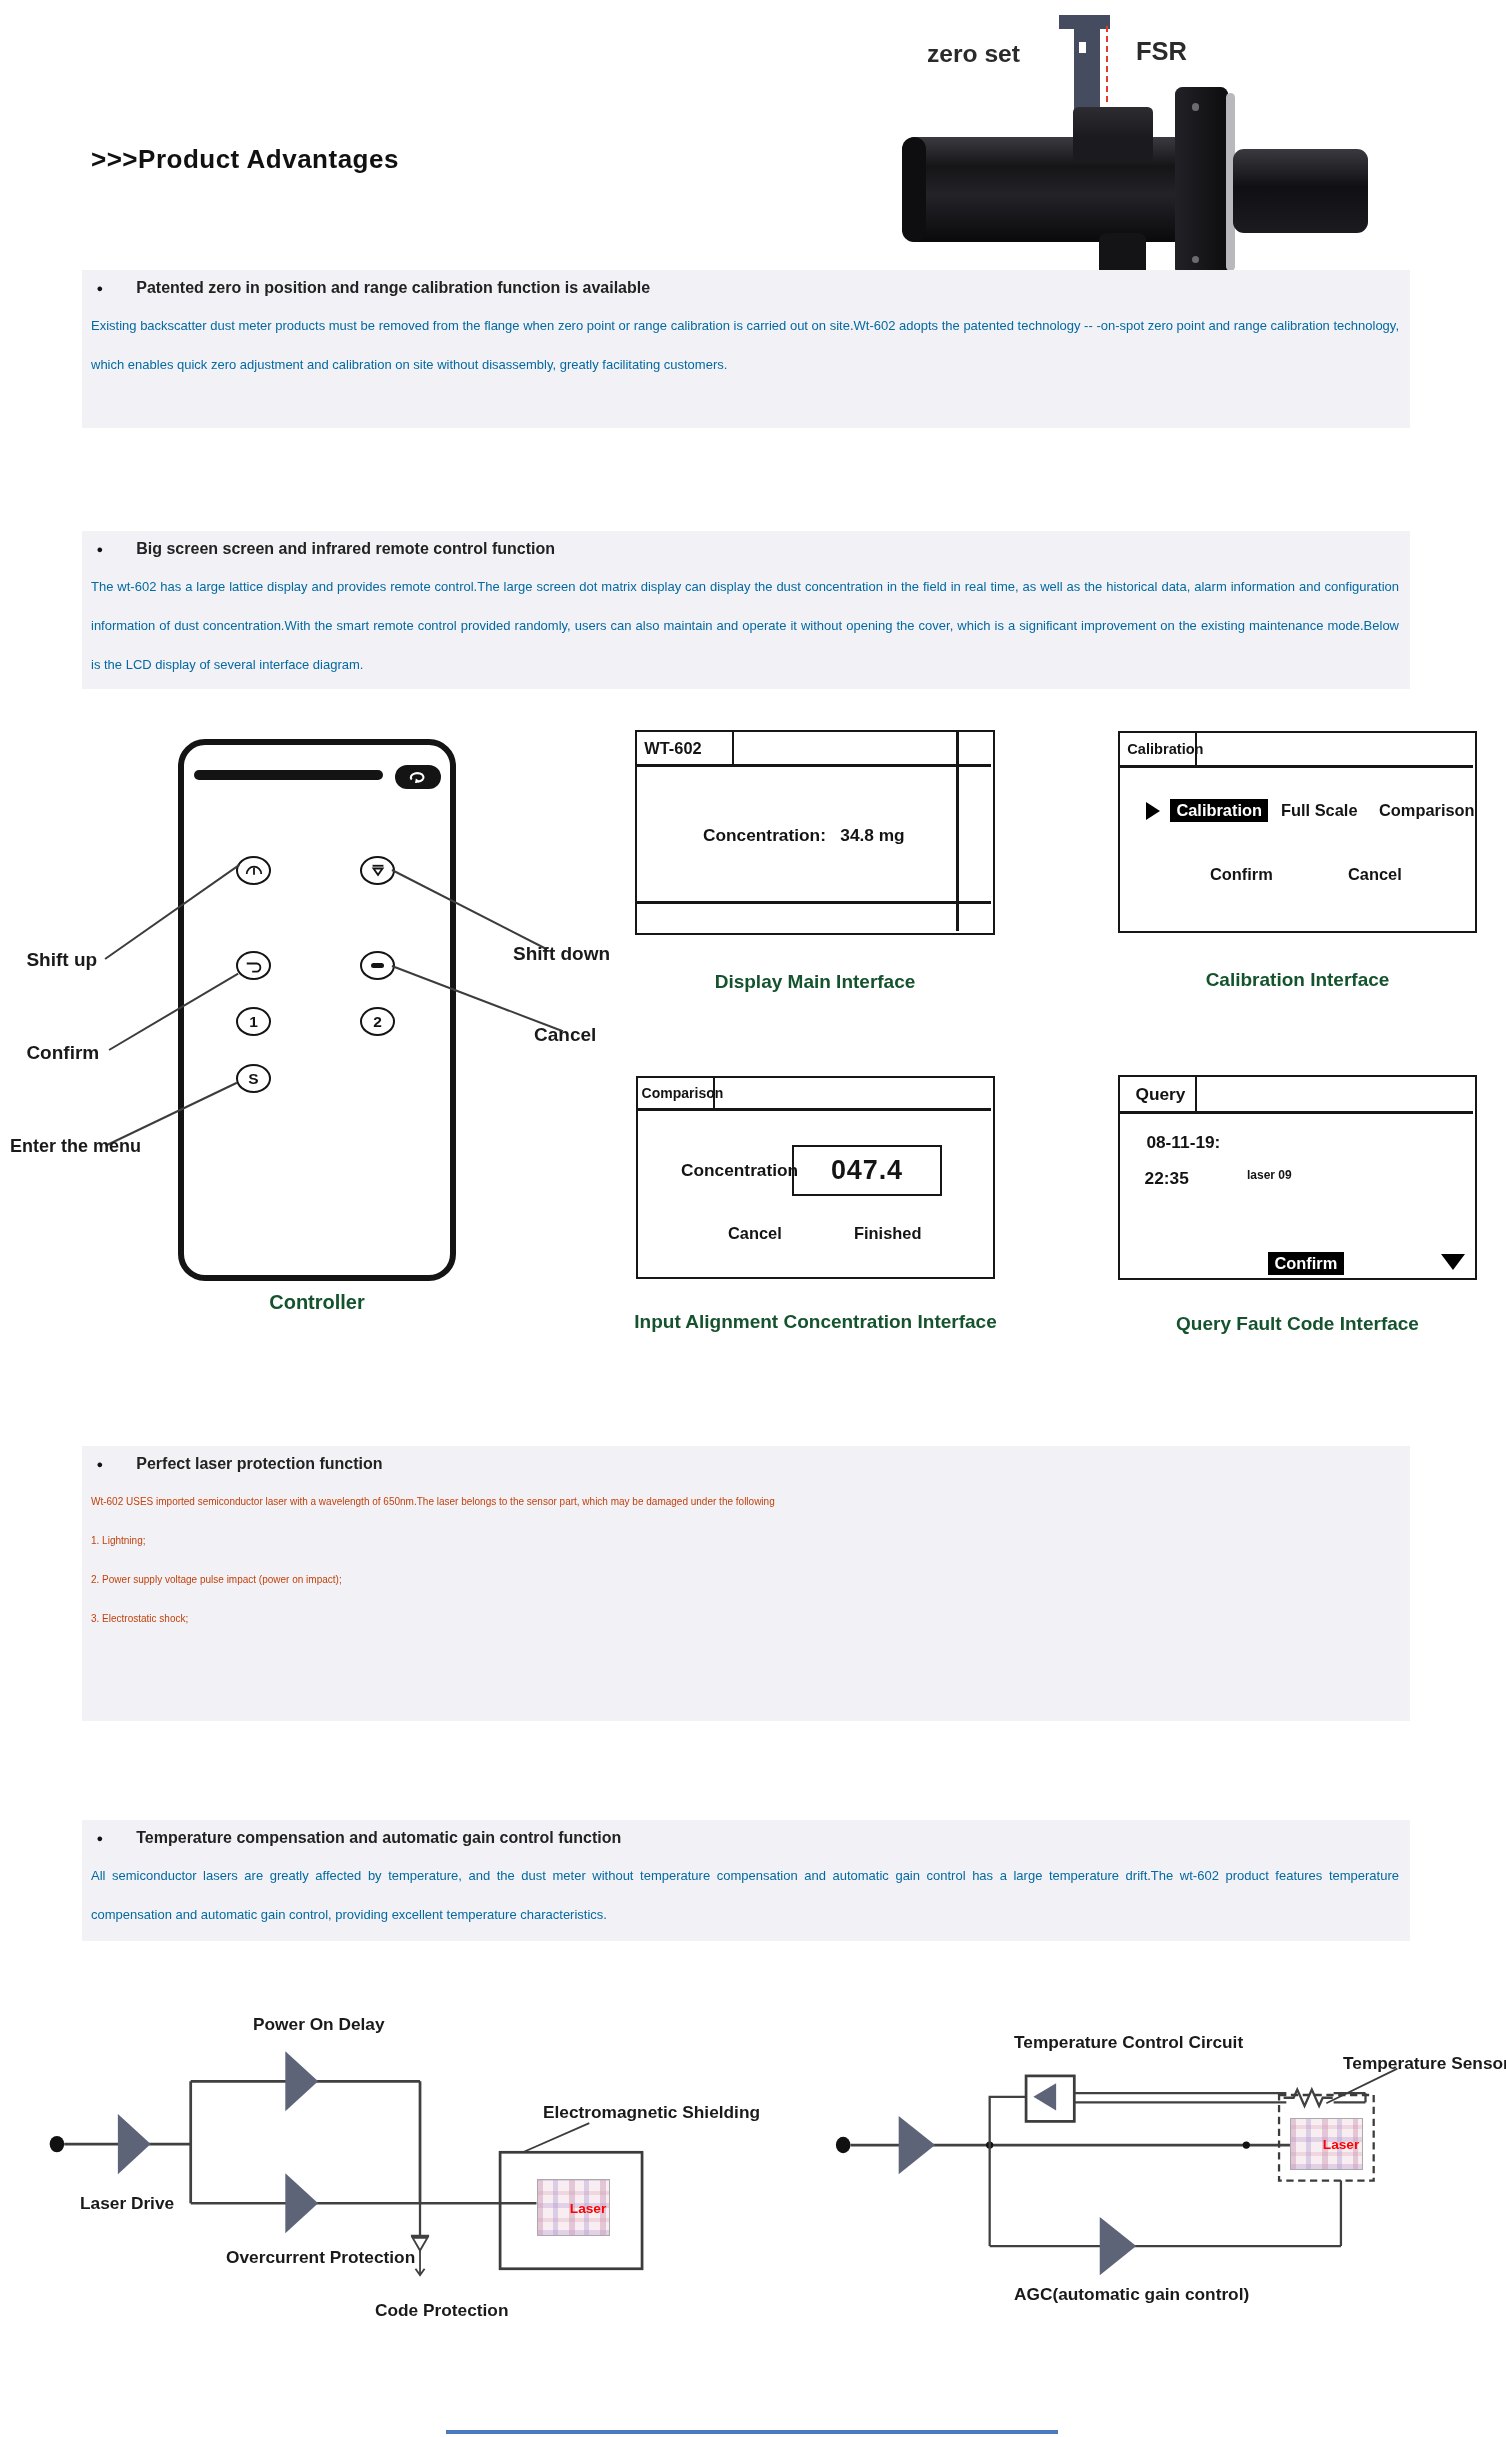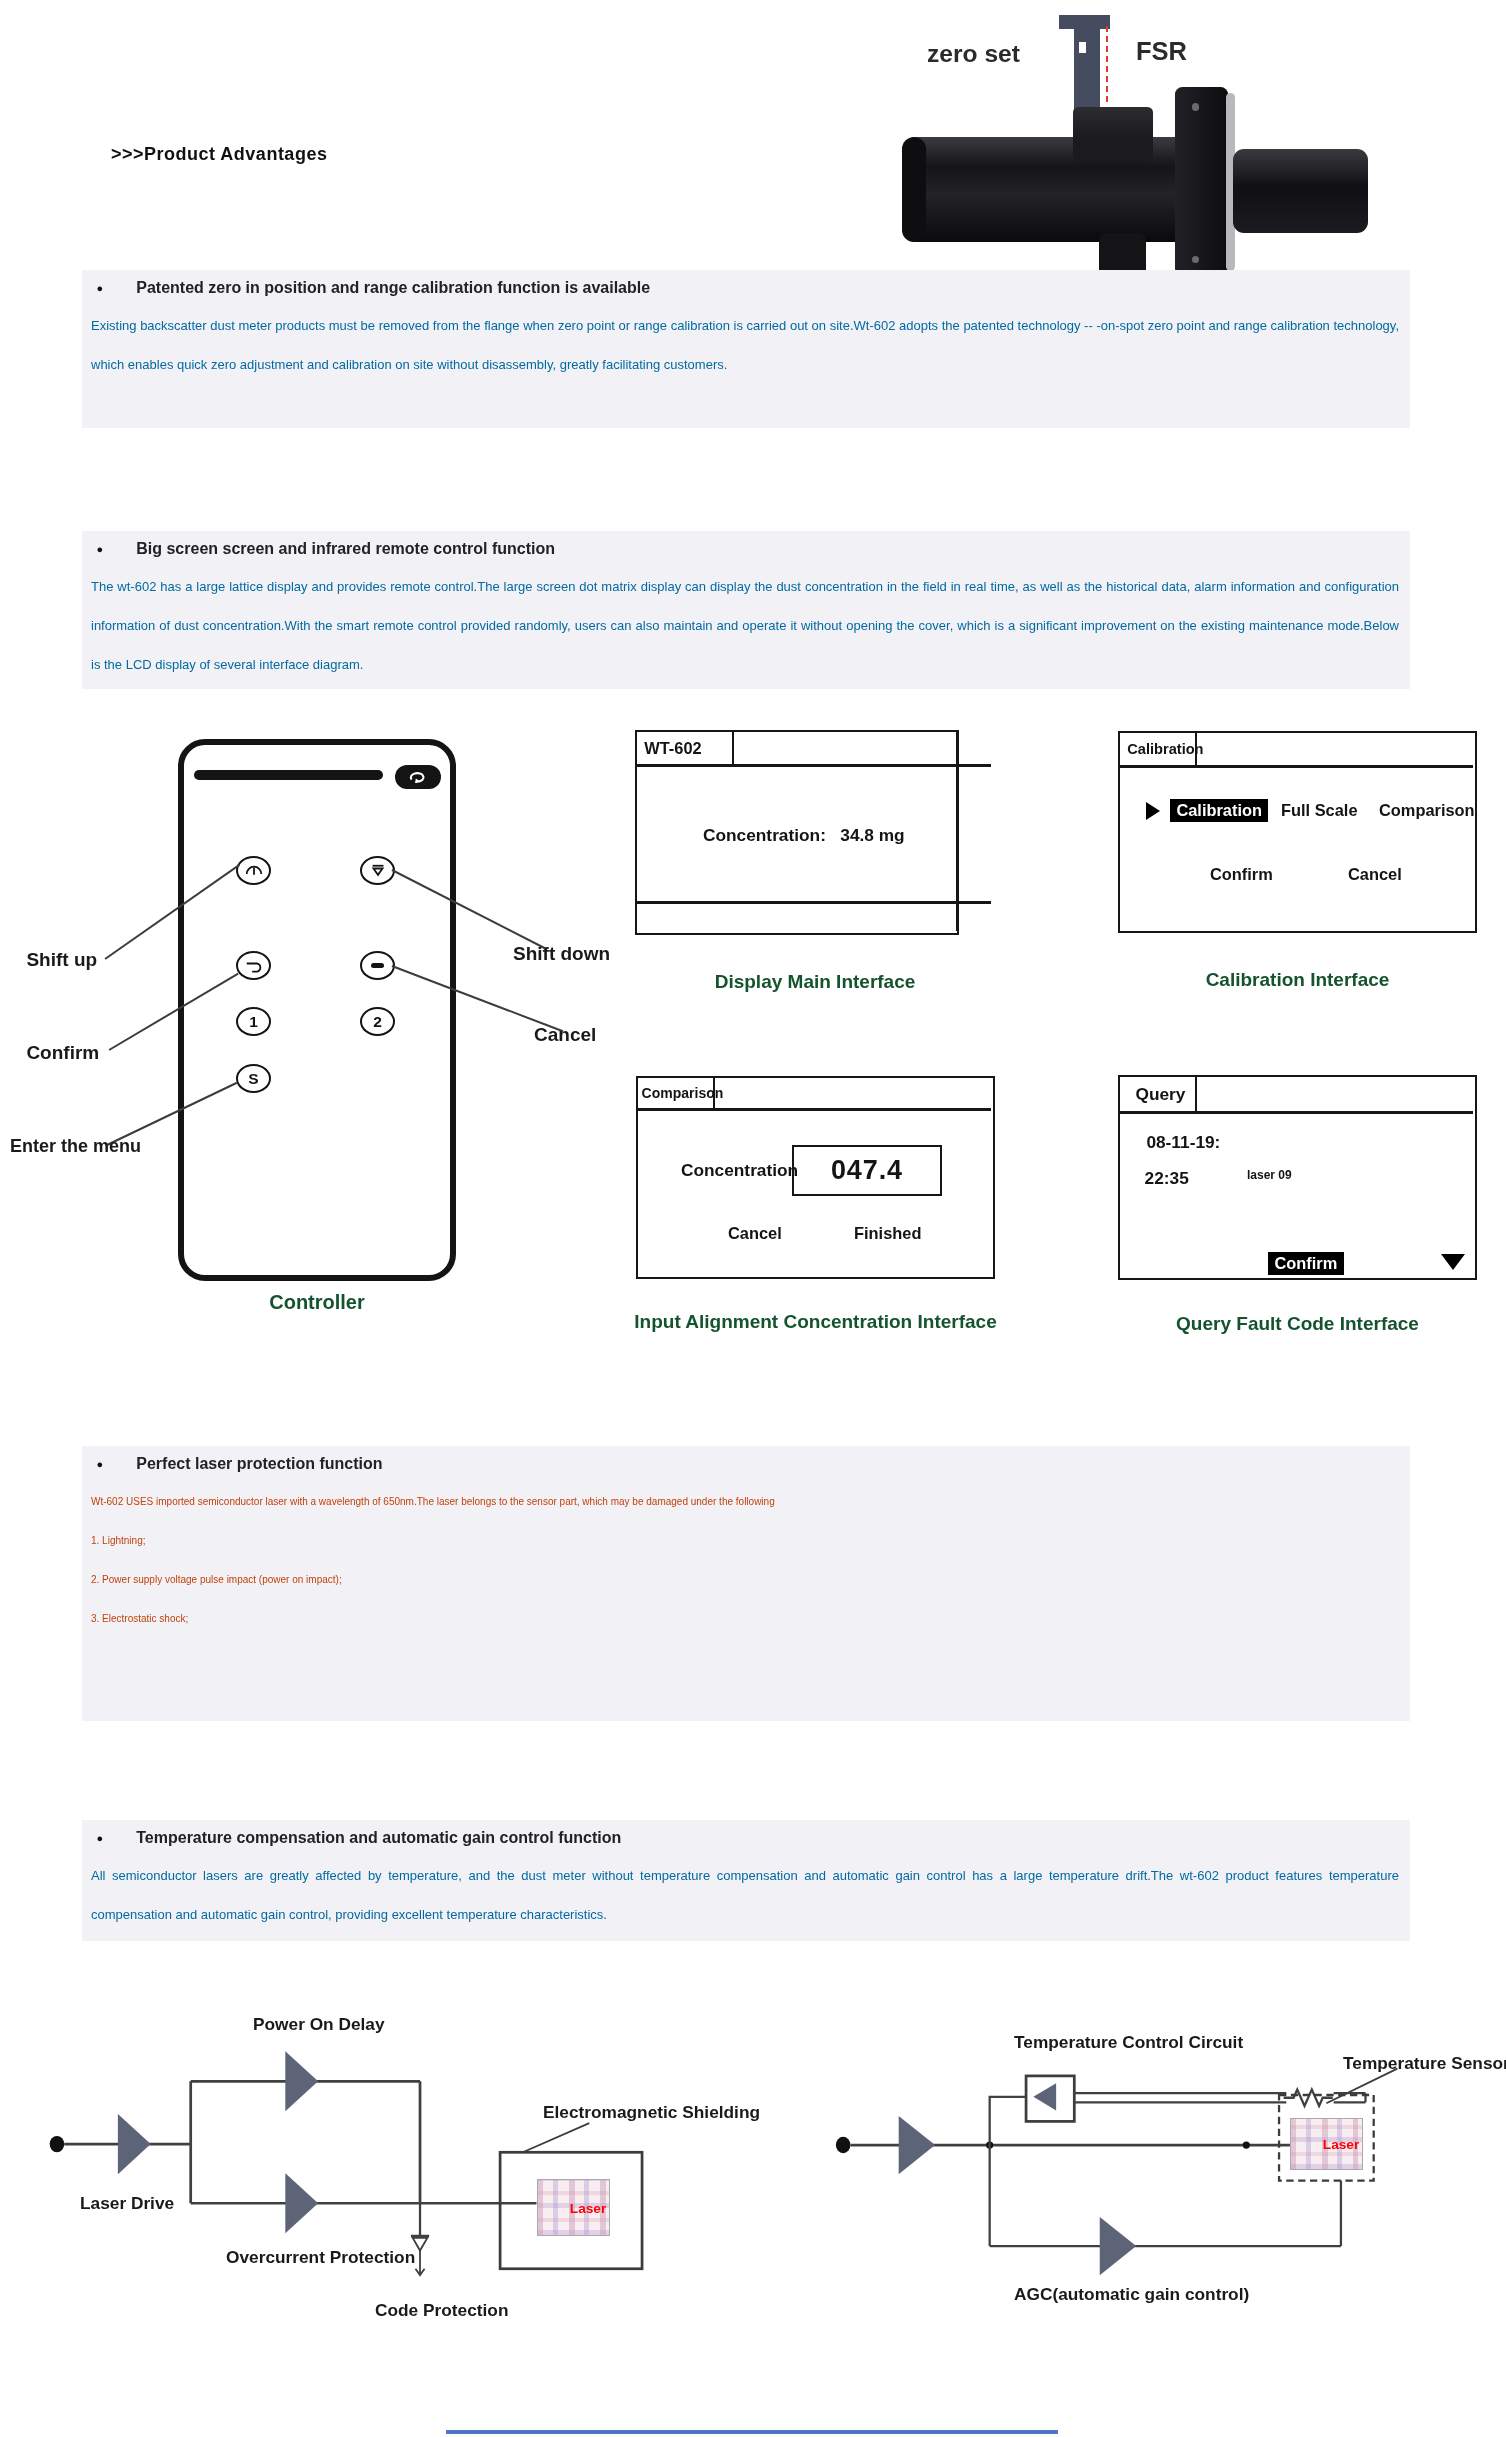--- a/index.html
+++ b/index.html
@@ -1,21 +1,21 @@
 <!DOCTYPE html>
 <html style="font-size:14.6px"><head>
 <meta charset="utf-8">
 <style>
   html,body{margin:0;padding:0;background:#fff;}
   #canvas{position:relative;width:1506px;height:2438px;background:#ffffff;
           font-family:"Liberation Sans",sans-serif;color:#2d2d2d;overflow:hidden;}
   .abs{position:absolute;}
 
   
-  .page-title{position:absolute;left:91px;top:144px;font-size:18px;font-weight:bold;color:#111;letter-spacing:0.5px;margin-left:20px;}
+  .page-title{position:absolute;left:91px;top:144px;font-size:26px;font-weight:bold;color:#111;letter-spacing:0.5px;}
   .section{position:absolute;left:82px;width:1328px;background:#f2f2f6;}
   .sec-head{position:absolute;left:14.6px;top:7.3px;display:flex;align-items:center;gap:33px;
             font-size:16px;font-weight:bold;color:#222;line-height:22px;}
   .bullet{font-size:11px;color:#111;}
   .sec-body{position:absolute;left:9px;right:11px;top:36px;font-size:13px;color:#0369a1;
             line-height:39px;text-align:justify;}
   .sec-line{white-space:nowrap;font-size:10px;color:#c2410c;line-height:39px;}
 
   
   .hero-word{position:absolute;font-weight:bold;color:#2b2b2b;}
@@ -149,21 +149,21 @@
   <div class="conn" style="left:392px;top:869px;width:174px;transform:rotate(27.1deg);"></div>
   <div class="conn" style="left:392px;top:965px;width:183px;transform:rotate(20.9deg);"></div>
 
   <div class="ctl-label" style="left:26.4px;top:949px;">Shift up</div>
   <div class="ctl-label" style="left:26.4px;top:1042px;">Confirm</div>
   <div class="ctl-label" style="left:10px;top:1136px;font-size:18px;">Enter the menu</div>
   <div class="ctl-label" style="left:513px;top:943px;">Shift down</div>
   <div class="ctl-label" style="left:534px;top:1024px;">Cancel</div>
   <div class="caption" style="left:178px;top:1291px;width:278px;font-size:20px;">Controller</div>
 
-  <div class="screen" style="left:635px;top:730px;width:324px;height:205px;">
+  <div class="screen" style="left:635px;top:730px;width:360px;height:205px;">
     <div class="tabcell" style="width:97px;height:32px;font-size:16.4px;">WT-602</div>
     <div class="hline" style="left:0;top:32px;width:354px;"></div>
     <div class="vline" style="left:319px;top:0;height:199px;"></div>
     <div class="hline" style="left:0;top:169px;width:354px;"></div>
     <div class="stxt" style="left:66px;top:93px;font-size:17.3px;">
       <span>Concentration:</span>&nbsp;&nbsp;&nbsp;<span>34.8 mg</span>
     </div>
   </div>
   <div class="caption" style="left:635px;top:971px;width:360px;">Display Main Interface</div>
 

